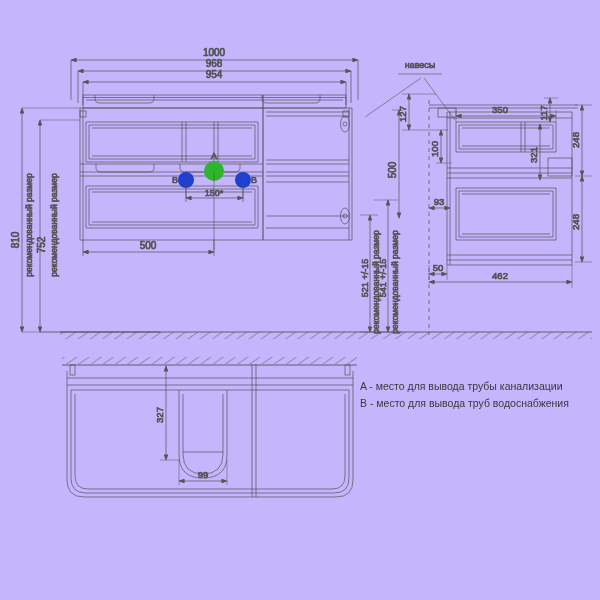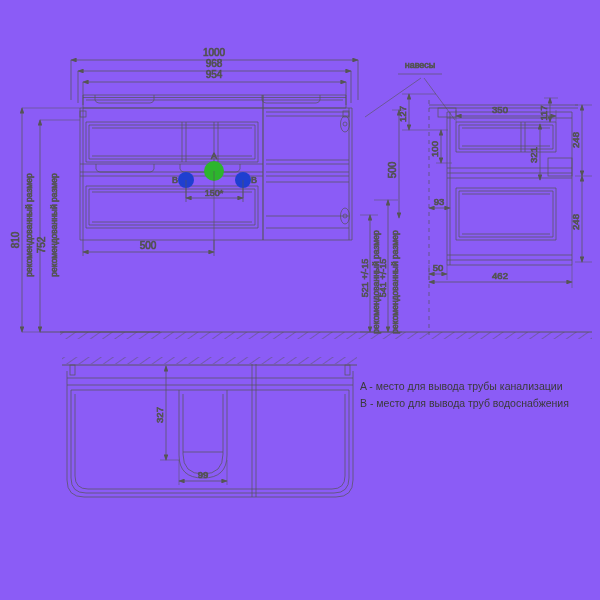--- a/index.html
+++ b/index.html
@@ -1,18 +1,18 @@
 <!DOCTYPE html>
 <html><head>
 <meta charset="utf-8">
 <style>
   html,body{margin:0;padding:0;background:#ffffff;}
   body{width:600px;height:600px;overflow:hidden;
        font-family:"Liberation Sans","DejaVu Sans",sans-serif;}
-  #stage{position:relative;width:600px;height:600px;background:#8b5cf6;}
+  #stage{position:relative;width:600px;height:600px;background:#c4b5fd;}
   svg{display:block;}
   text{font-family:"Liberation Sans","DejaVu Sans",sans-serif;fill:#3a3a3a;}
 </style>
 </head>
 <body>
 
 <div id="stage">
 <svg width="600" height="600" viewBox="0 0 600 600">
   <defs>
     <marker id="ar" markerWidth="9" markerHeight="7" refX="8" refY="3.5" orient="auto">

